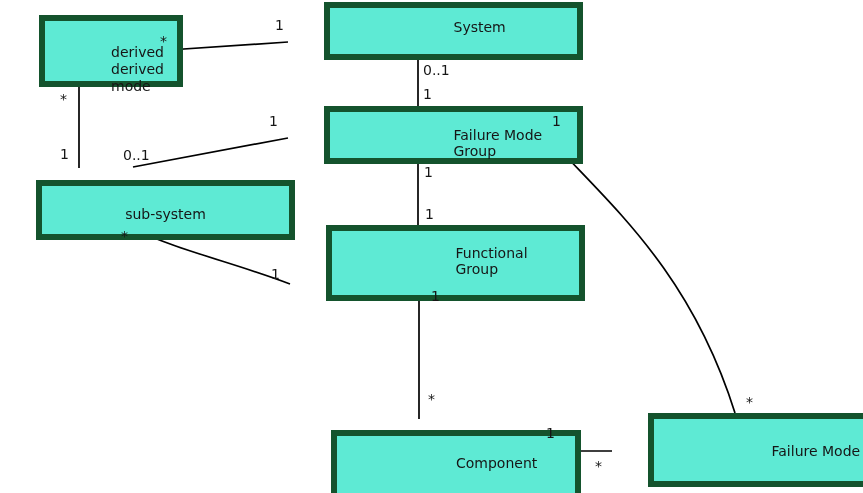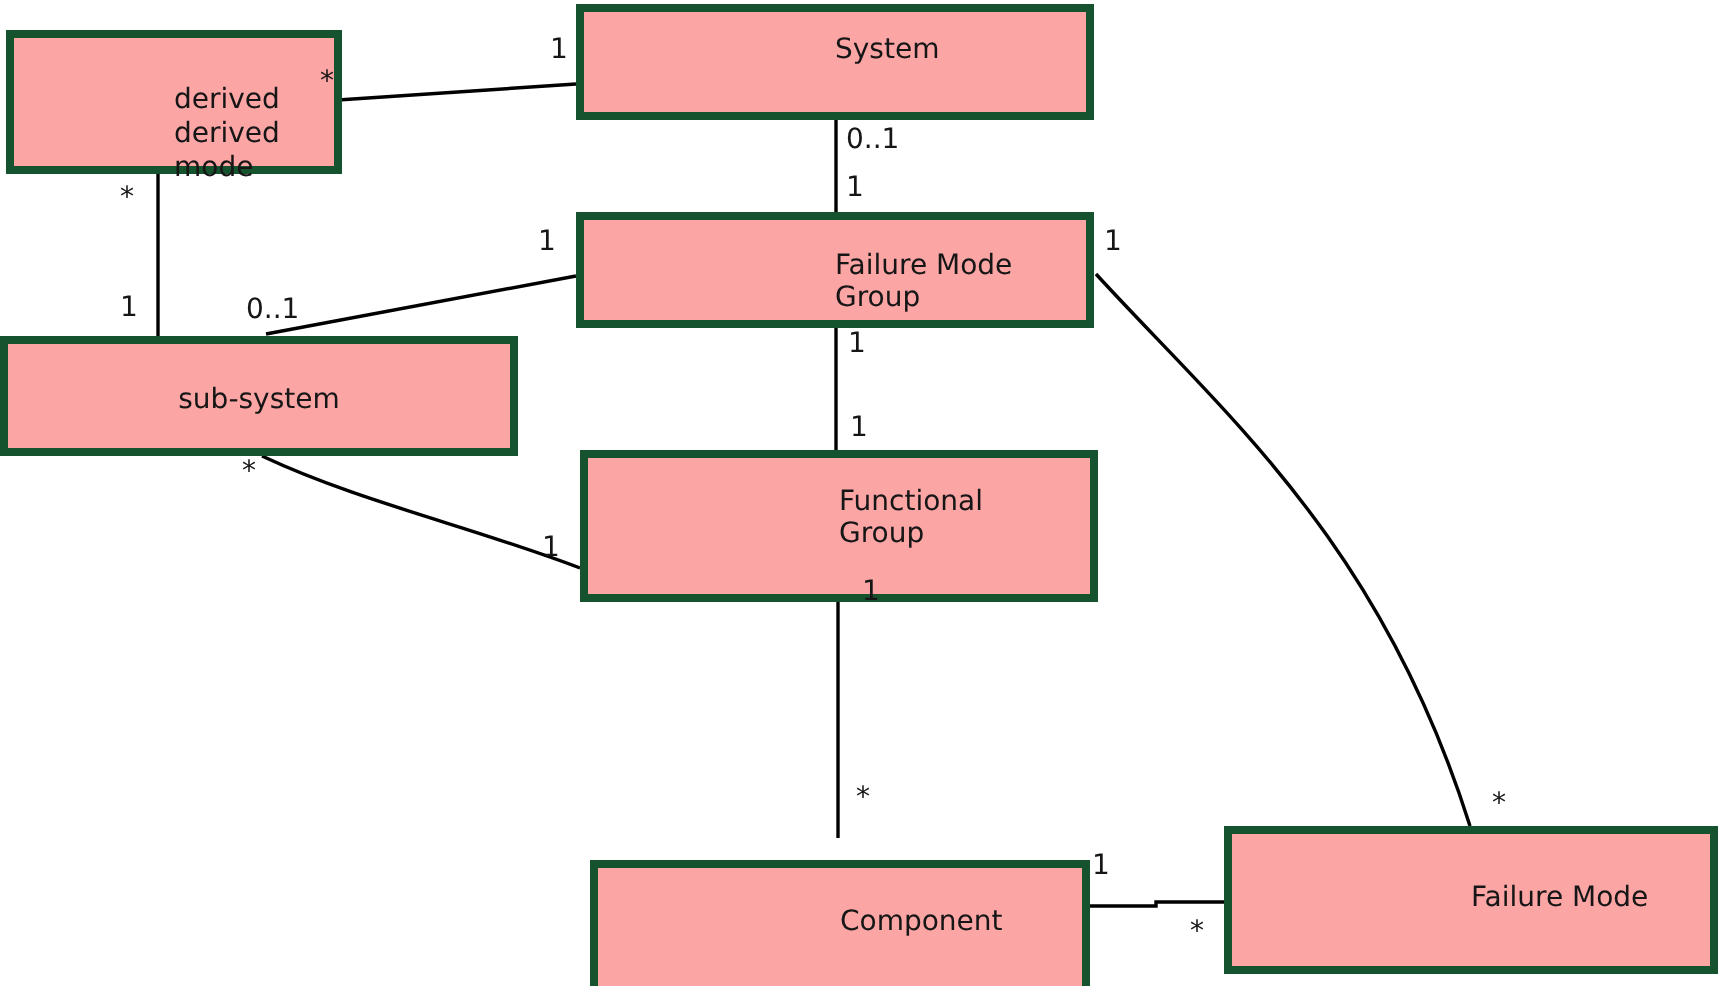--- a/index.html
+++ b/index.html
@@ -10,43 +10,44 @@
     height: 493px;
     background: #ffffff;
     font-family: "DejaVu Sans", "Liberation Sans", sans-serif;
     color: #161616;
     overflow: hidden;
   }
   #lines { position: absolute; left: 0; top: 0; }
   #lines path { stroke: #000000; stroke-width: 1.7; fill: none; }
   .entity {
     position: absolute;
-    background: #fca5a5;
-    border: 4px solid #14532d;
+    background: #5eead4;
+    border: 6px solid #14532d;
+    margin-left: 36px;
   }
   .entity-label {
     position: absolute;
     left: 50%;
     font-size: 14px;
     line-height: 16px;
     white-space: nowrap;
   }
   .entity-label.lh17 { line-height: 17px; }
   .entity-label.centered { left: 0; width: 100%; text-align: center; }
   .mult {
     position: absolute;
     font-size: 14px;
     line-height: 16px;
     white-space: nowrap;
   }
   
-  #box-dfm        { left: 3px;   top: 15px;  width: 168px; height: 72px; }
+  #box-dfm        { left: 3px;   top: 15px;  width: 144px; height: 72px; }
   #box-system     { left: 288px; top: 2px;   width: 259px; height: 58px; }
   #box-fmg        { left: 288px; top: 106px; width: 259px; height: 58px; }
-  #box-subsystem  { left: 0px;   top: 168px; width: 259px; height: 60px; }
+  #box-subsystem  { left: 0px;   top: 180px; width: 259px; height: 60px; }
   #box-funcgroup  { left: 290px; top: 225px; width: 259px; height: 76px; }
   #box-component  { left: 295px; top: 430px; width: 250px; height: 71px; }
   #box-fm         { left: 612px; top: 413px; width: 247px; height: 74px; }
   
   #box-dfm       .entity-label { top: 23px; }
   #box-system    .entity-label { top: 11px; }
   #box-fmg       .entity-label { top: 15px; }
   #box-subsystem .entity-label { top: 20px; }
   #box-funcgroup .entity-label { top: 14px; }
   #box-component .entity-label { top: 19px; }

